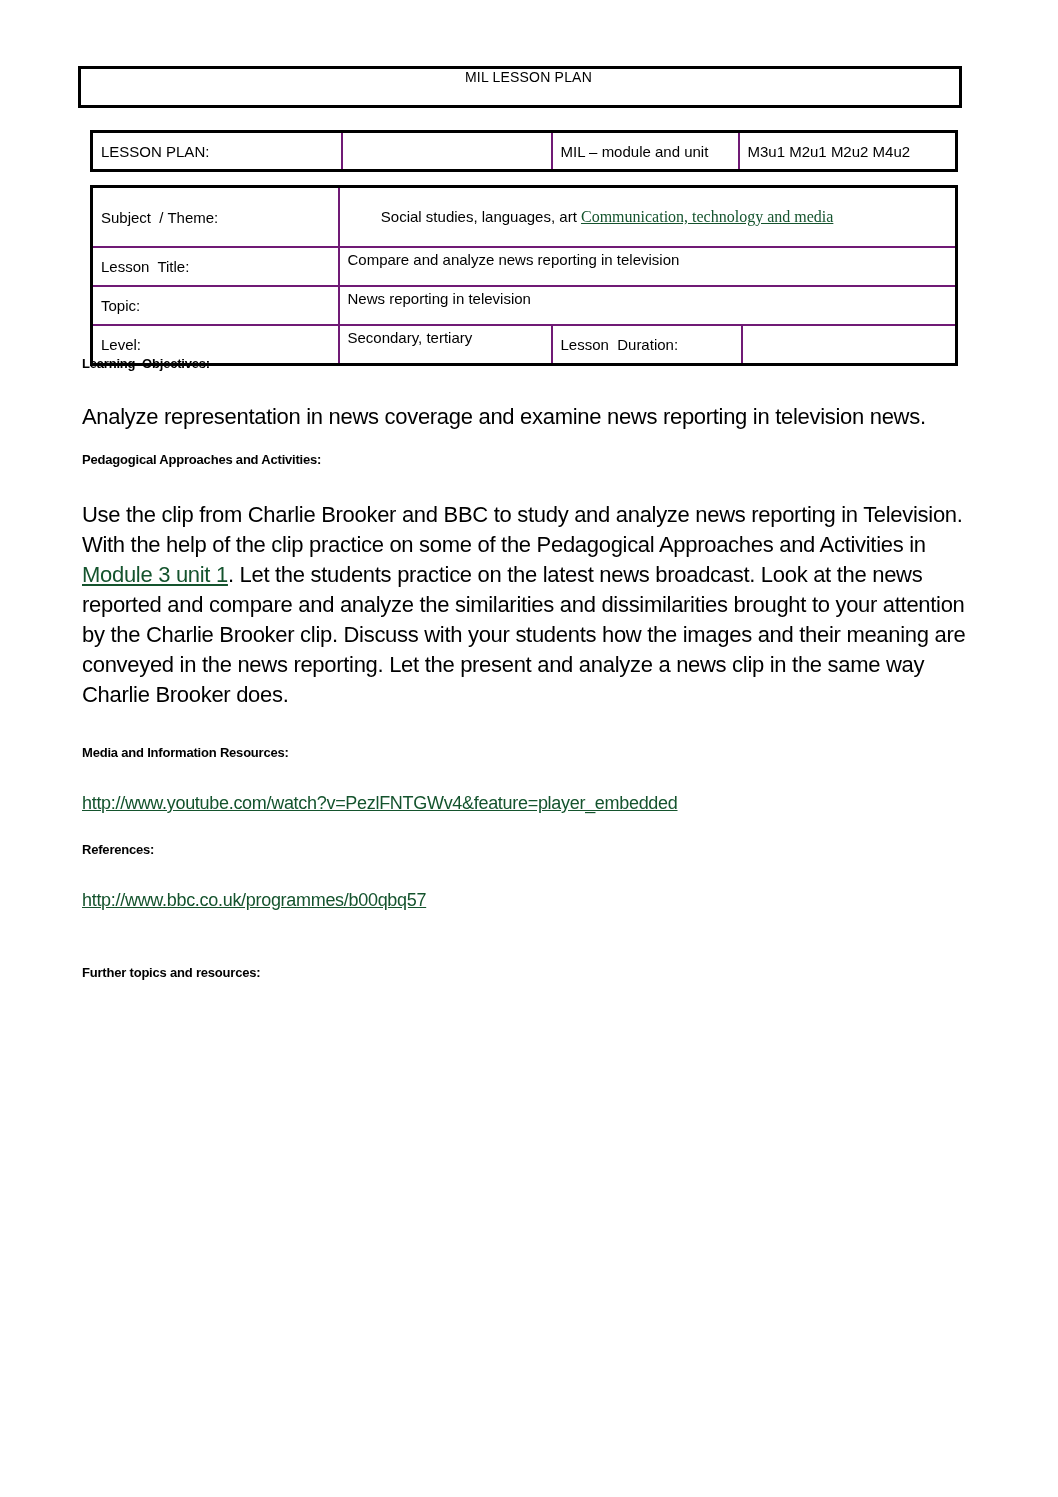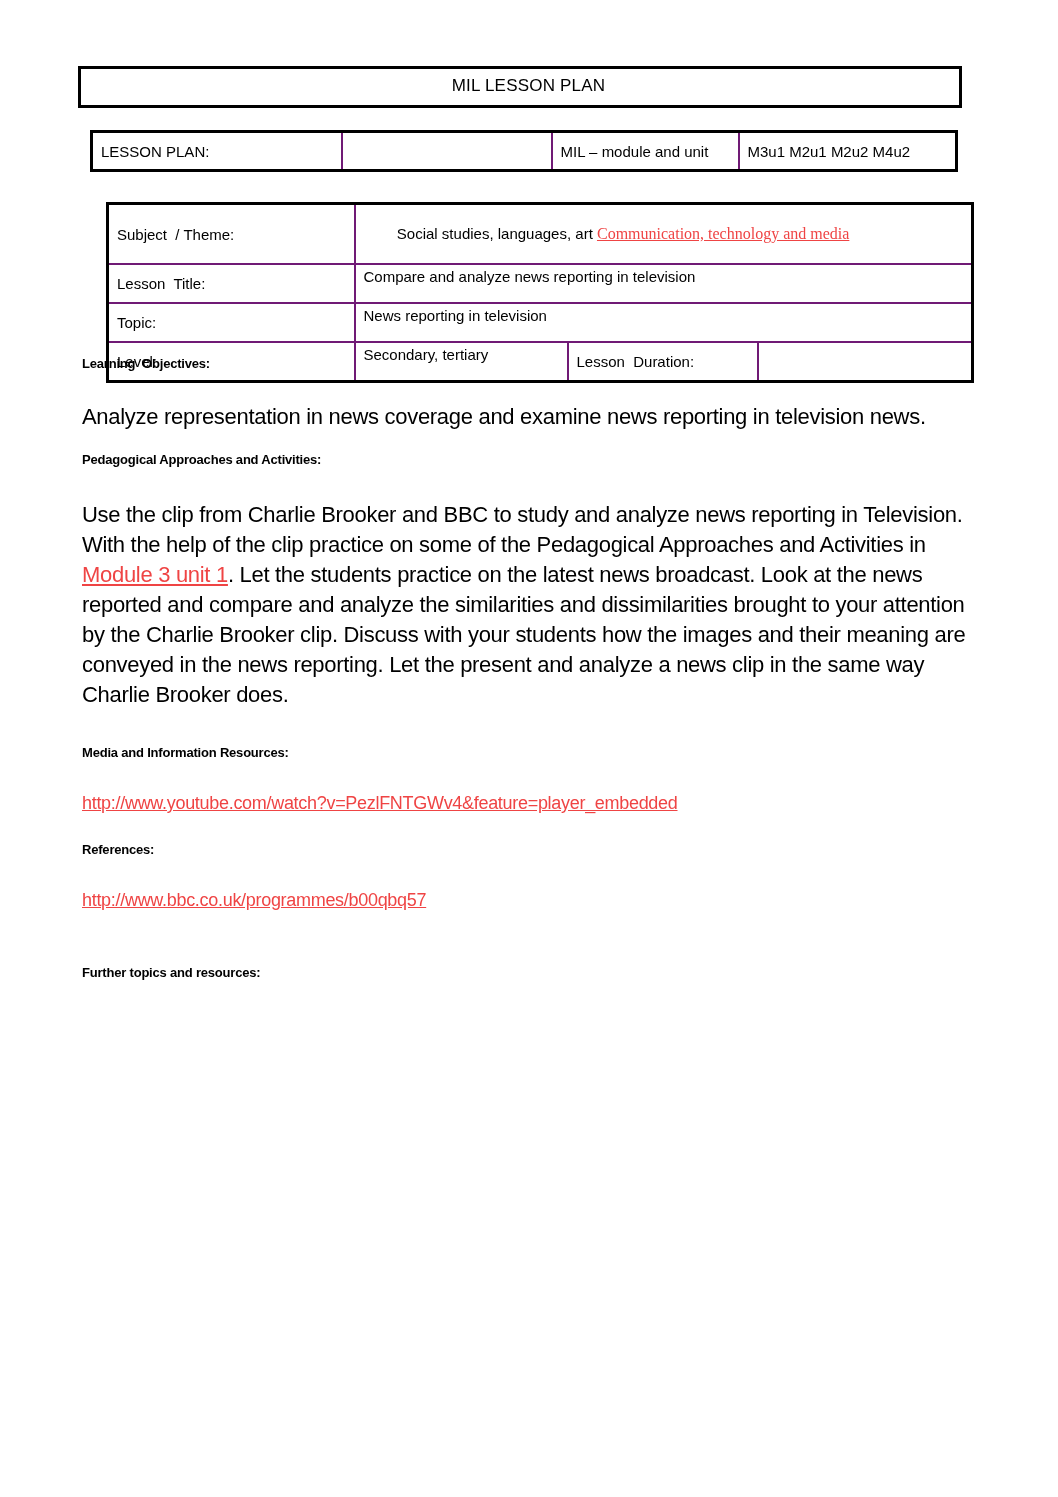--- a/index.html
+++ b/index.html
@@ -15,49 +15,48 @@
   .title-box {
     position: absolute;
     left: 78px; top: 66px;
     width: 878px; height: 36px;
     border: 3px solid #000000;
     display: flex;
     align-items: flex-start;
     justify-content: center;
   }
   .title-box span {
-    font-size: 17px;
-    padding-top: 7px;
+    font-size: 14px;
     letter-spacing: 0.2px;
     margin-left: 17px;
   }
   
   table.doc-table {
     position: absolute;
     border-collapse: collapse;
     table-layout: fixed;
   }
   table.doc-table td {
     border: 2px solid #701a75;
     padding: 3px 8px;
     font-size: 15px;
     overflow: hidden;
     white-space: pre-wrap;
   }
   table.doc-table { border: 3px solid #000000; }
   #lesson-plan-table { left: 90px; top: 130px; width: 865px; }
   #lesson-plan-table td { height: 30px; vertical-align: middle; }
-  #details-table { left: 90px; top: 202px; width: 865px; margin-left: 16px; }
+  #details-table { left: 90px; top: 185px; width: 865px; }
   #details-table td { height: 31px; }
   td.label-cell   { vertical-align: middle; }
   td.value-cell   { vertical-align: top; padding-top: 2px; }
   .module-value   { font-size: 16px; }
   
   a.lnk {
-    color: #ef4444;
+    color: #14532d;
     text-decoration: underline;
     cursor: pointer;
   }
   a.lnk.serif {
     font-family: "Liberation Serif", serif;
     font-size: 16px;
   }
   
   .heading {
     position: absolute;

